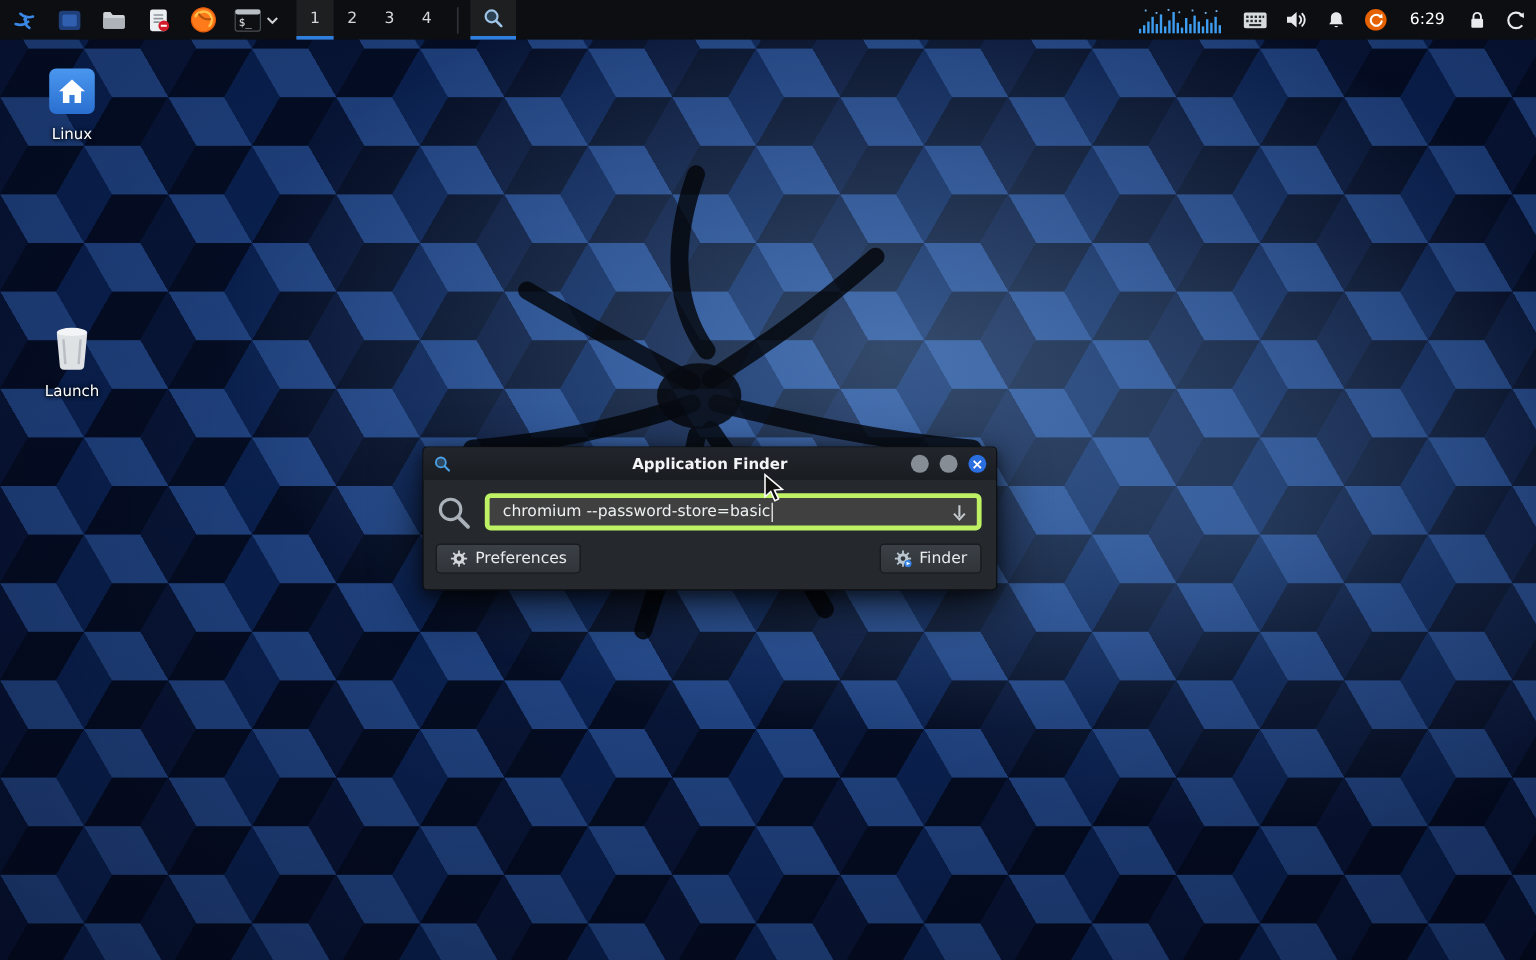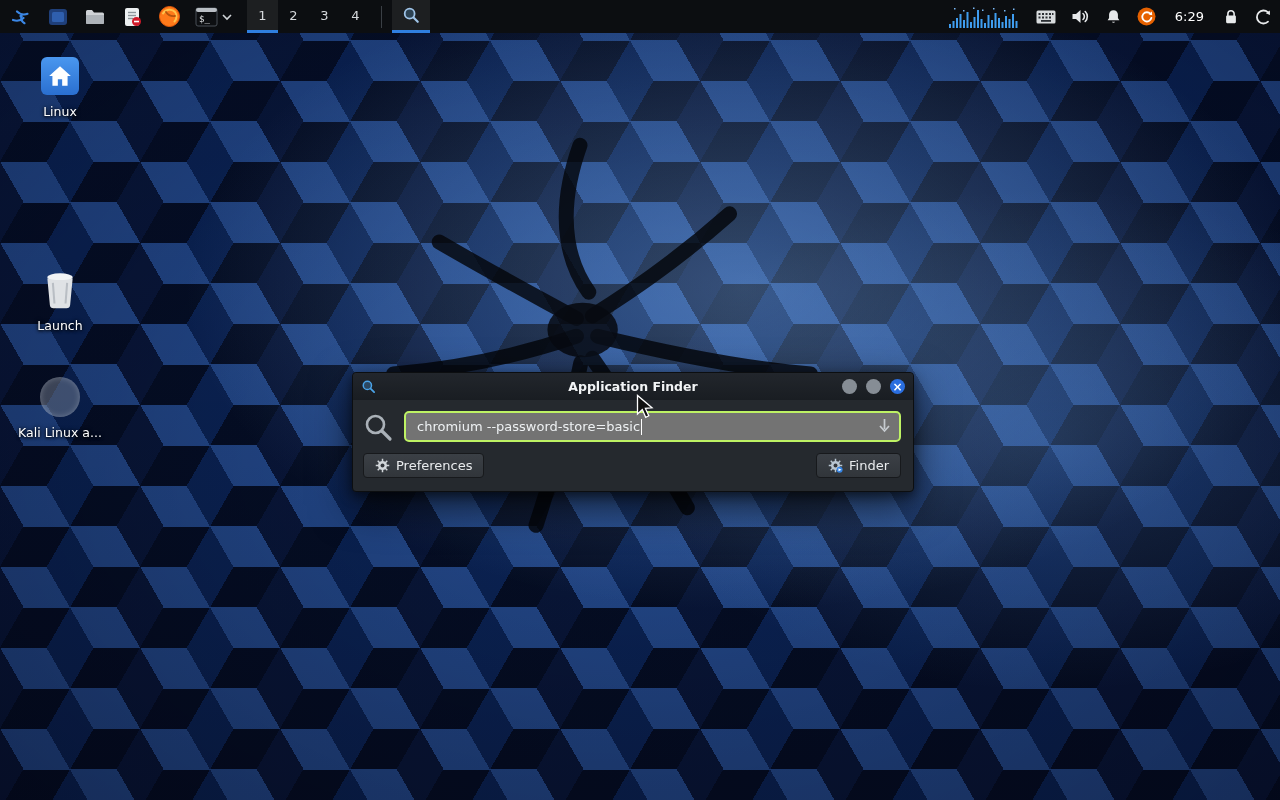--- a/index.html
+++ b/index.html
@@ -44,34 +44,34 @@
 
   
   .desk-icon { position:absolute; left:12px; width:96px; display:flex; flex-direction:column; align-items:center; gap:6px; z-index:10; cursor:pointer; }
   .desk-icon .glyph { width:44px; height:44px; display:flex; align-items:center; justify-content:center; }
   .desk-icon .lbl { font-size:12.5px; color:#fff; text-shadow:0 1px 3px #000, 0 0 4px rgba(0,0,0,.9); white-space:nowrap; }
   .home-tile { width:38px; height:38px; background:linear-gradient(180deg,#4a97ef,#2a6fd0); border-radius:6px; display:flex; align-items:center; justify-content:center; }
   .kali-circle { width:40px; height:40px; border-radius:50%; background:rgba(150,160,175,.38); box-shadow:inset 0 0 6px rgba(255,255,255,.25); }
 
   
   .finder {
-    position:absolute; left:352px; top:372px; width:562px; z-index:40;
+    position:absolute; left:352px; top:372px; width:479px; z-index:40;
     background:#25292e; border:1px solid #0c0e10; border-radius:4px;
     box-shadow:0 14px 40px rgba(0,0,0,.65), 0 4px 12px rgba(0,0,0,.5);
   }
   .titlebar { height:27px; background:linear-gradient(180deg,#22262c,#191d22); border-radius:4px 4px 0 0; display:flex; align-items:center; padding:0 8px; position:relative; }
   .titlebar .title { position:absolute; left:0; right:0; text-align:center; font-size:12.5px; font-weight:bold; color:#f2f4f6; }
   .win-btns { margin-left:auto; display:flex; gap:9px; z-index:2; }
   .win-btn { width:15px; height:15px; border-radius:50%; background:#868d95; display:flex; align-items:center; justify-content:center; }
   .win-btn.close { background:#2a6ee0; }
   .win-btn.close::before { content:"×"; color:#fff; font-size:12px; font-weight:bold; line-height:1; }
   .finder-body { padding:11px 12px 13px 10px; }
   .search-row { display:flex; align-items:center; gap:11px; }
   .search-box {
-    flex:1; height:31px; background:#737373; border:2px solid #bef264; border-radius:5px;
+    flex:1; height:31px; background:#404040; border:4px solid #bef264; border-radius:5px;
     display:flex; align-items:center; padding:0 30px 0 11px; position:relative;
     color:#eef1f3; font-size:13px;
   }
   .caret { display:inline-block; width:1px; height:16px; background:#fff; margin-left:1px; animation:blink 1.1s steps(1) infinite; }
   @keyframes blink { 50% { opacity:0; } }
   .combo-arrow { position:absolute; right:8px; top:5px; }
   .btn-row { margin-top:11px; display:flex; justify-content:space-between; }
   .xfce-btn {
     display:flex; align-items:center; gap:6px; padding:4px 11px;
     background:linear-gradient(180deg,#3b4046,#31353a); border:1px solid #17191c; border-radius:4px;
@@ -279,26 +279,20 @@
       <svg width="38" height="40" viewBox="0 0 24 25">
         <ellipse cx="12" cy="4.5" rx="8" ry="2.6" fill="#f2f4f5"></ellipse>
         <path d="M4 5l1.6 17a2.3 2.3 0 0 0 2.3 2h8.2a2.3 2.3 0 0 0 2.3-2L20 5c-2 1.5-14 1.5-16 0z" fill="#dfe2e5"></path>
         <path d="M7.5 8l1 13" stroke="#b9bec4" stroke-width="1.3" fill="none"></path>
         <path d="M16.5 8l-1 13" stroke="#b9bec4" stroke-width="1.3" fill="none"></path>
       </svg>
     </div>
     <div class="lbl">Launch</div>
   </div>
 
-  <div class="desk-icon" style="top:375px">
-    <div class="glyph">
-      <div class="kali-circle"></div>
-    </div>
-    <div class="lbl">Kali Linux a...</div>
-  </div>
 
 
   <div class="finder">
     <div class="titlebar">
       <svg width="15" height="15" viewBox="0 0 20 20">
         <circle cx="8.5" cy="8.5" r="5.5" fill="rgba(80,160,230,.3)" stroke="#4aa3e8" stroke-width="2"></circle>
         <line x1="12.8" y1="12.8" x2="17.5" y2="17.5" stroke="#4aa3e8" stroke-width="2.4" stroke-linecap="round"></line>
       </svg>
       <div class="title">Application Finder</div>
       <div class="win-btns">

